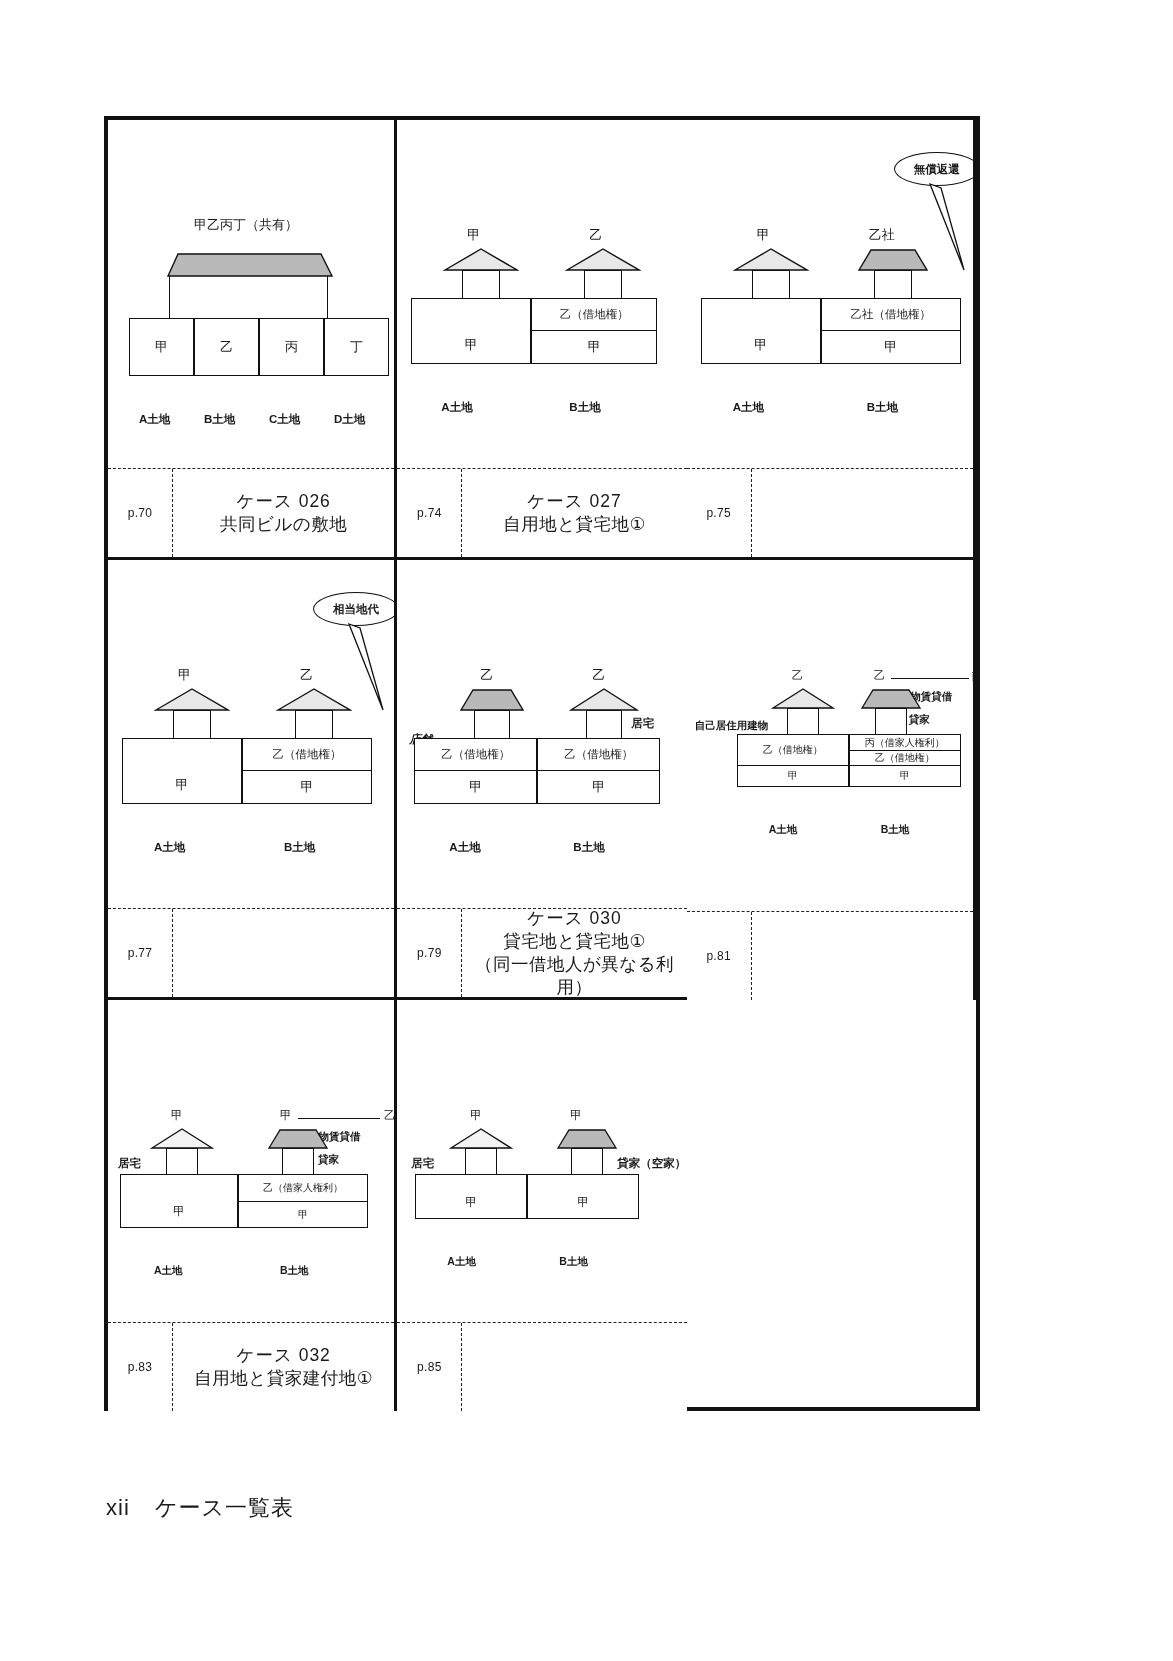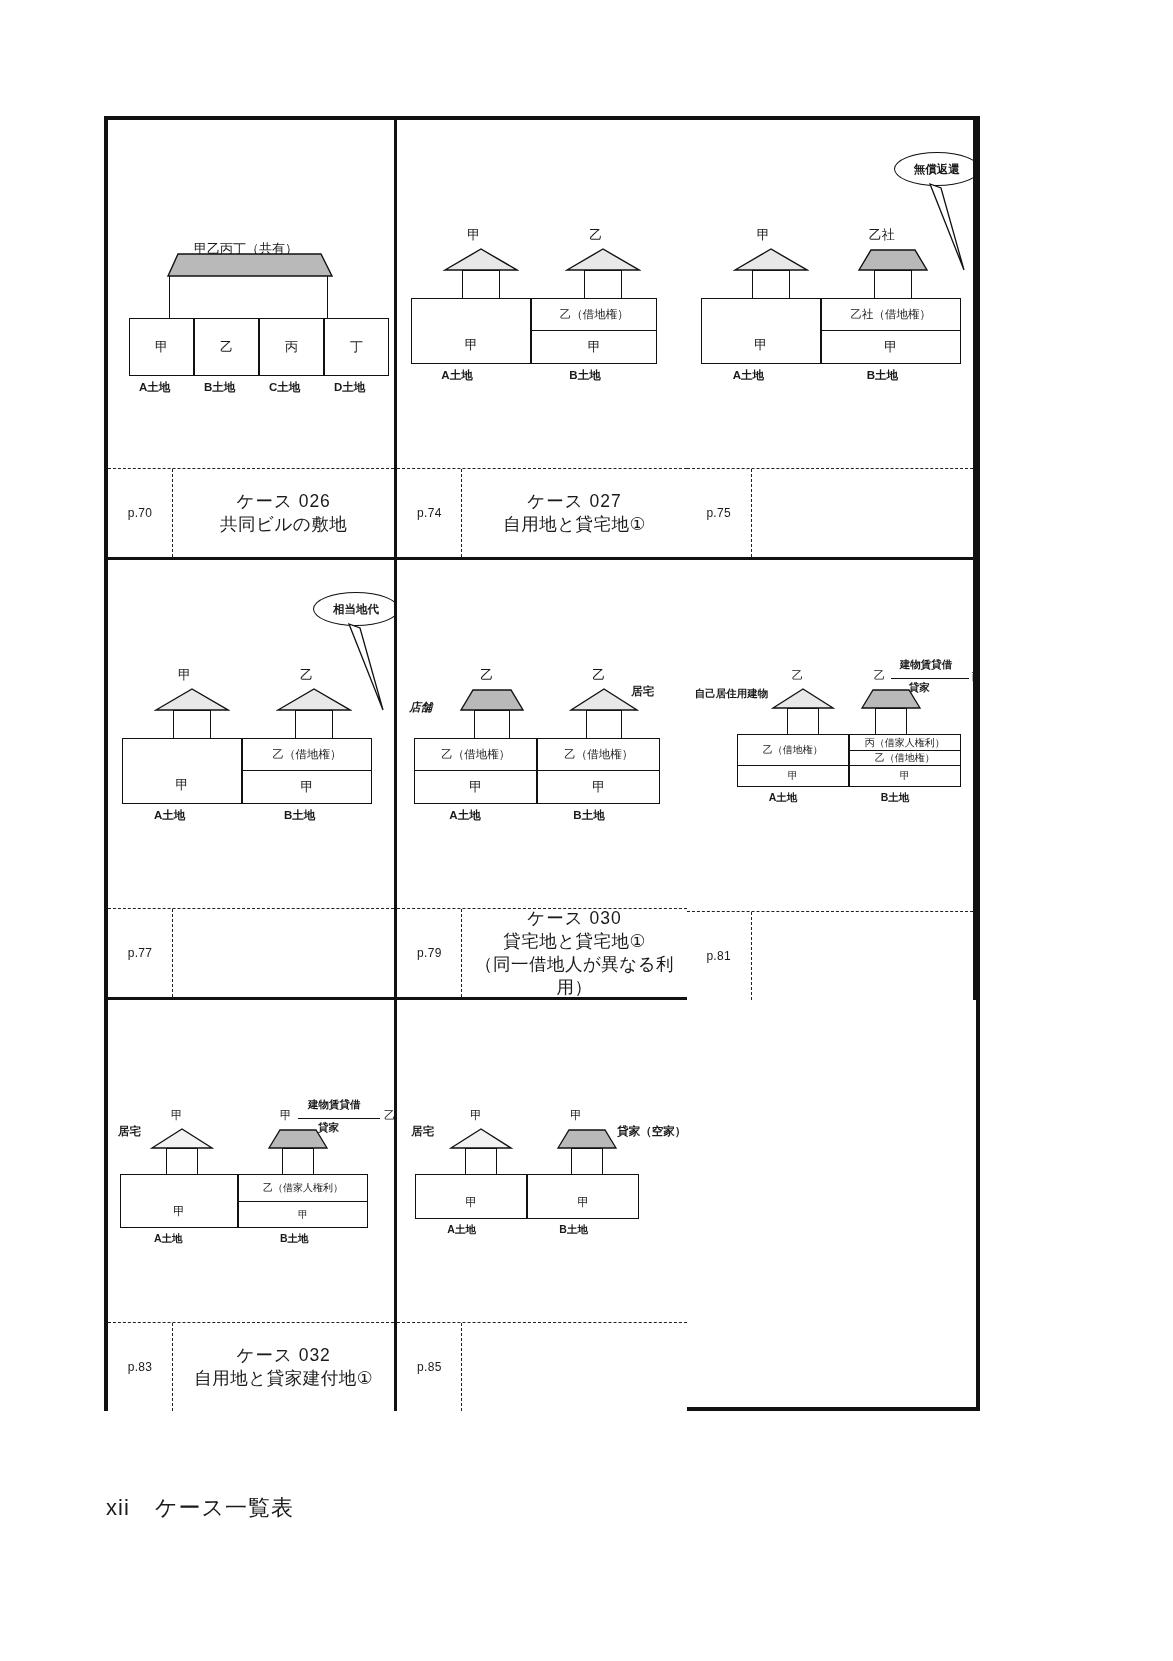--- a/index.html
+++ b/index.html
@@ -74,21 +74,21 @@
     align-items:center;justify-content:center;
     gap:44px;
     padding-bottom:8px;
   }
   .chap-num{font-size:35px;letter-spacing:3px;font-weight:600;}
   .chap-title{font-size:35px;letter-spacing:1.5px;font-weight:600;}
   .chap-sub{font-size:31px;letter-spacing:1px;font-weight:600;}
   .lbl{position:absolute;white-space:nowrap;font-size:13px;line-height:1;}
   .lbl.sm{font-size:11.5px;}
   .lbl.xs{font-size:10.5px;}
-  .lbl.bold{font-weight:700;}
+  .lbl.bold{font-weight:700;margin-top:32px;}
 
   .box{
     position:absolute;box-sizing:border-box;
     border:1.4px solid #111;background:#fff;
     display:flex;align-items:center;justify-content:center;
     font-size:13px;white-space:nowrap;
   }
   .box.thin{font-size:11.5px;}
   .box.xthin{font-size:10px;}
 
@@ -126,21 +126,21 @@
 </style>
 </head>
 <body>
 
 <div class="page">
 
   <div class="grid">
 
     <div class="cell">
       <div class="figure">
-        <div class="lbl" style="left:86px;top:98px;margin-top:24px;">甲乙丙丁（共有）</div>
+        <div class="lbl" style="left:86px;top:98px;">甲乙丙丁（共有）</div>
 
         <div class="house" style="left:48px;top:130px;width:185px;height:30px;">
           <div class="roof" style="width:185px;height:30px;">
             <svg width="185" height="30" viewBox="0 0 185 30">
               <polygon points="12,26 22,4 165,4 176,26" fill="#b9b9b9" stroke="#111" stroke-width="1.4"></polygon>
             </svg>
           </div>
         </div>
 
         <div class="hline" style="left:61px;top:156px;width:1.4px;height:44px;background:#111;"></div>

